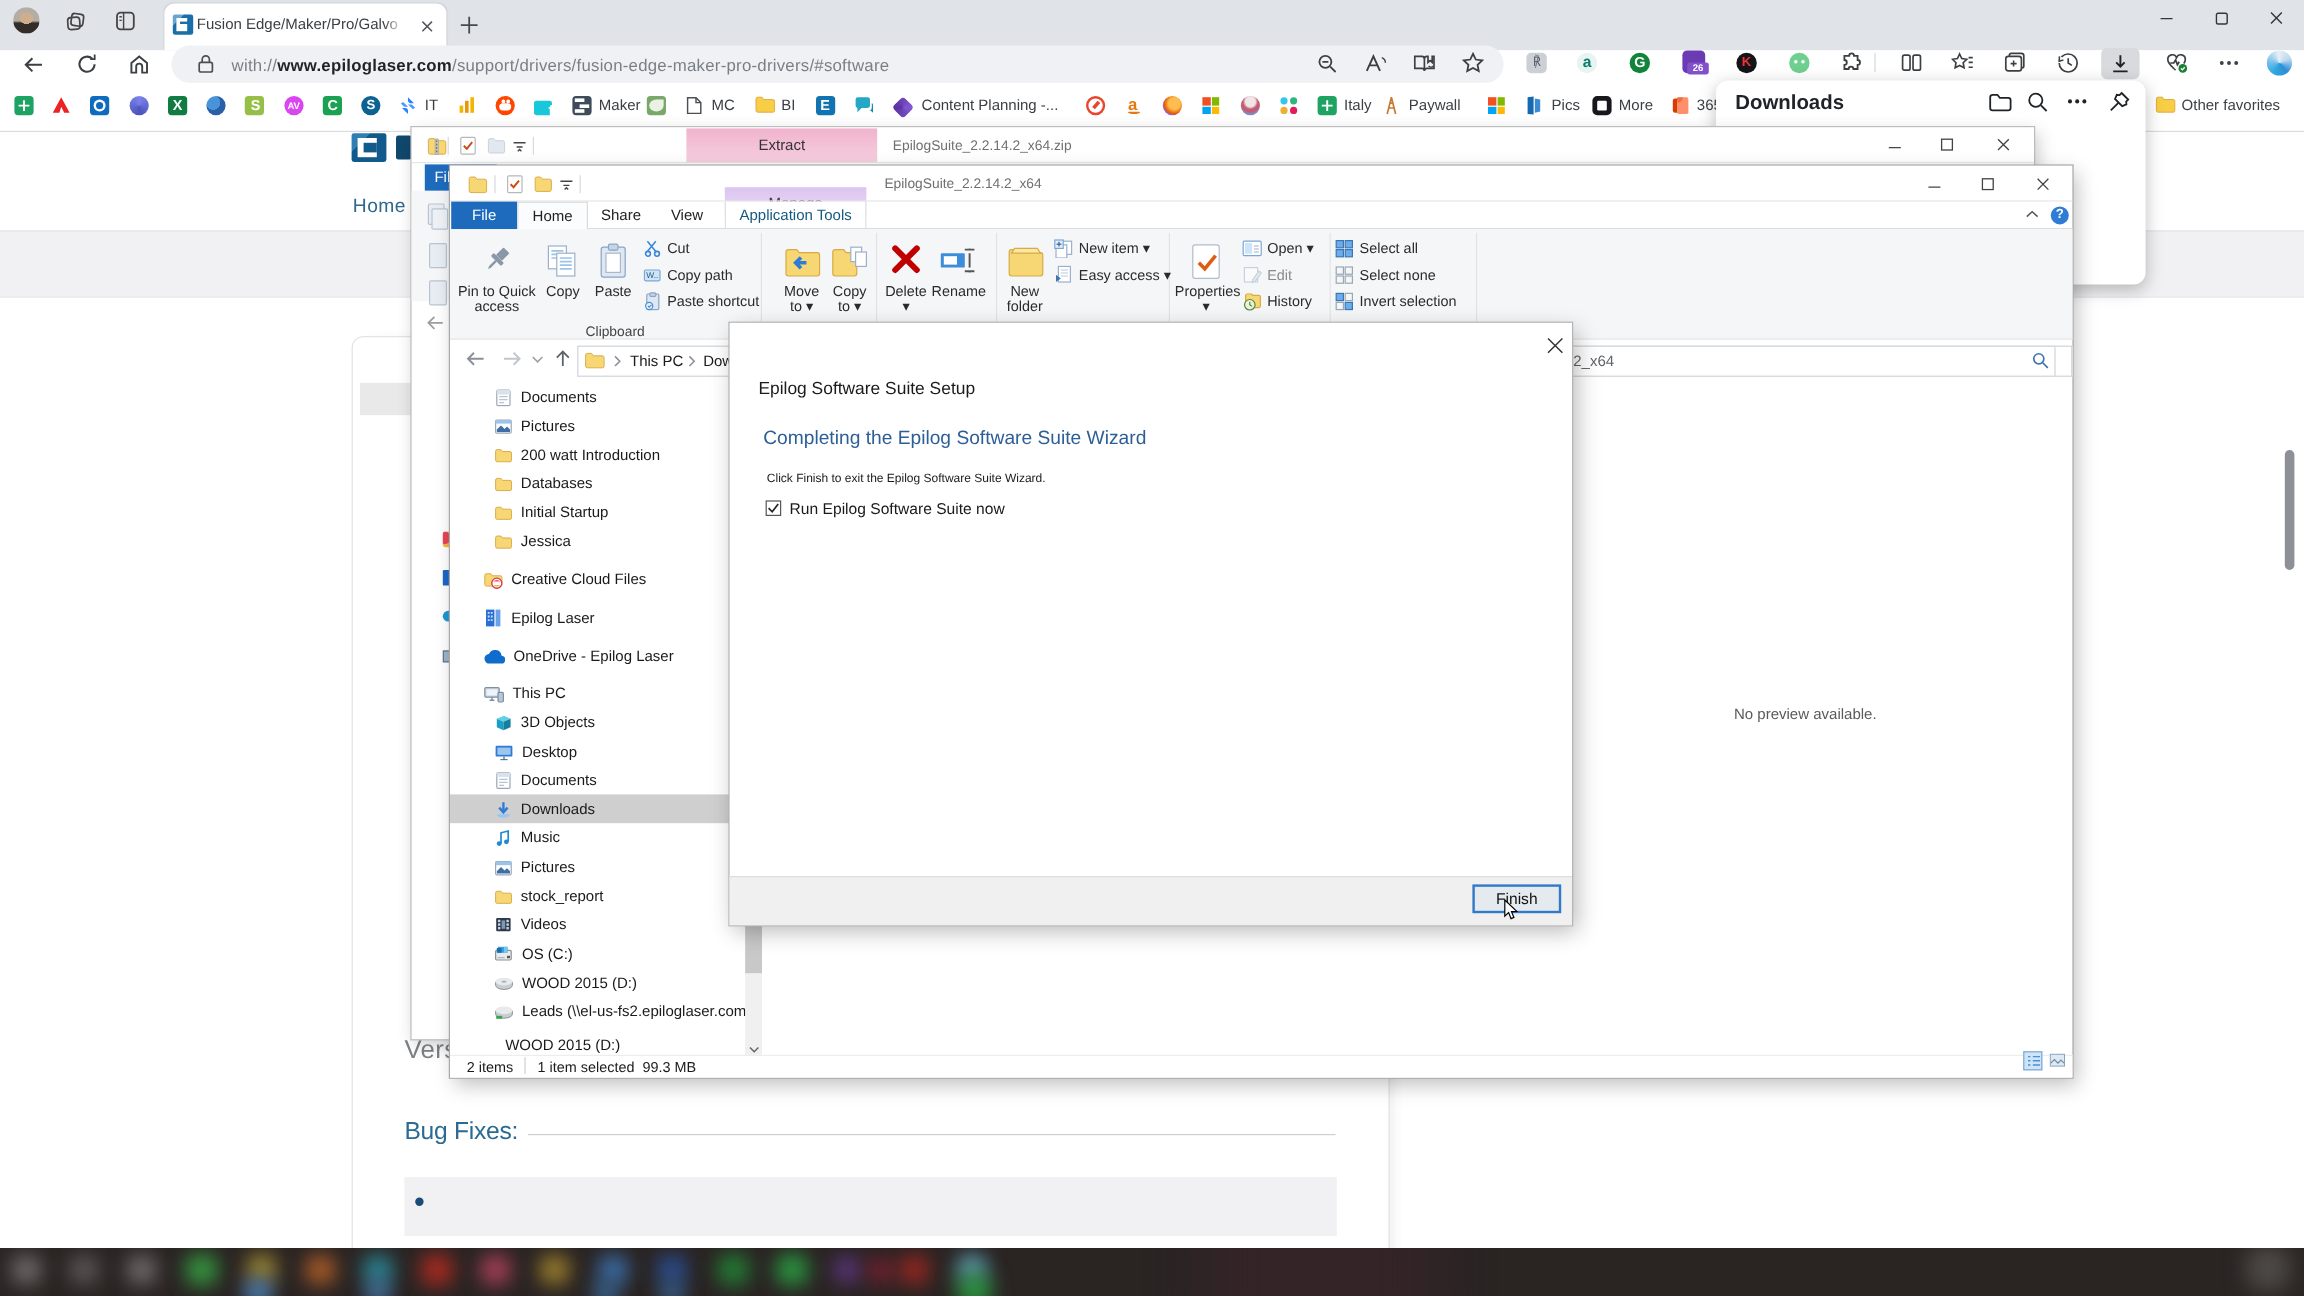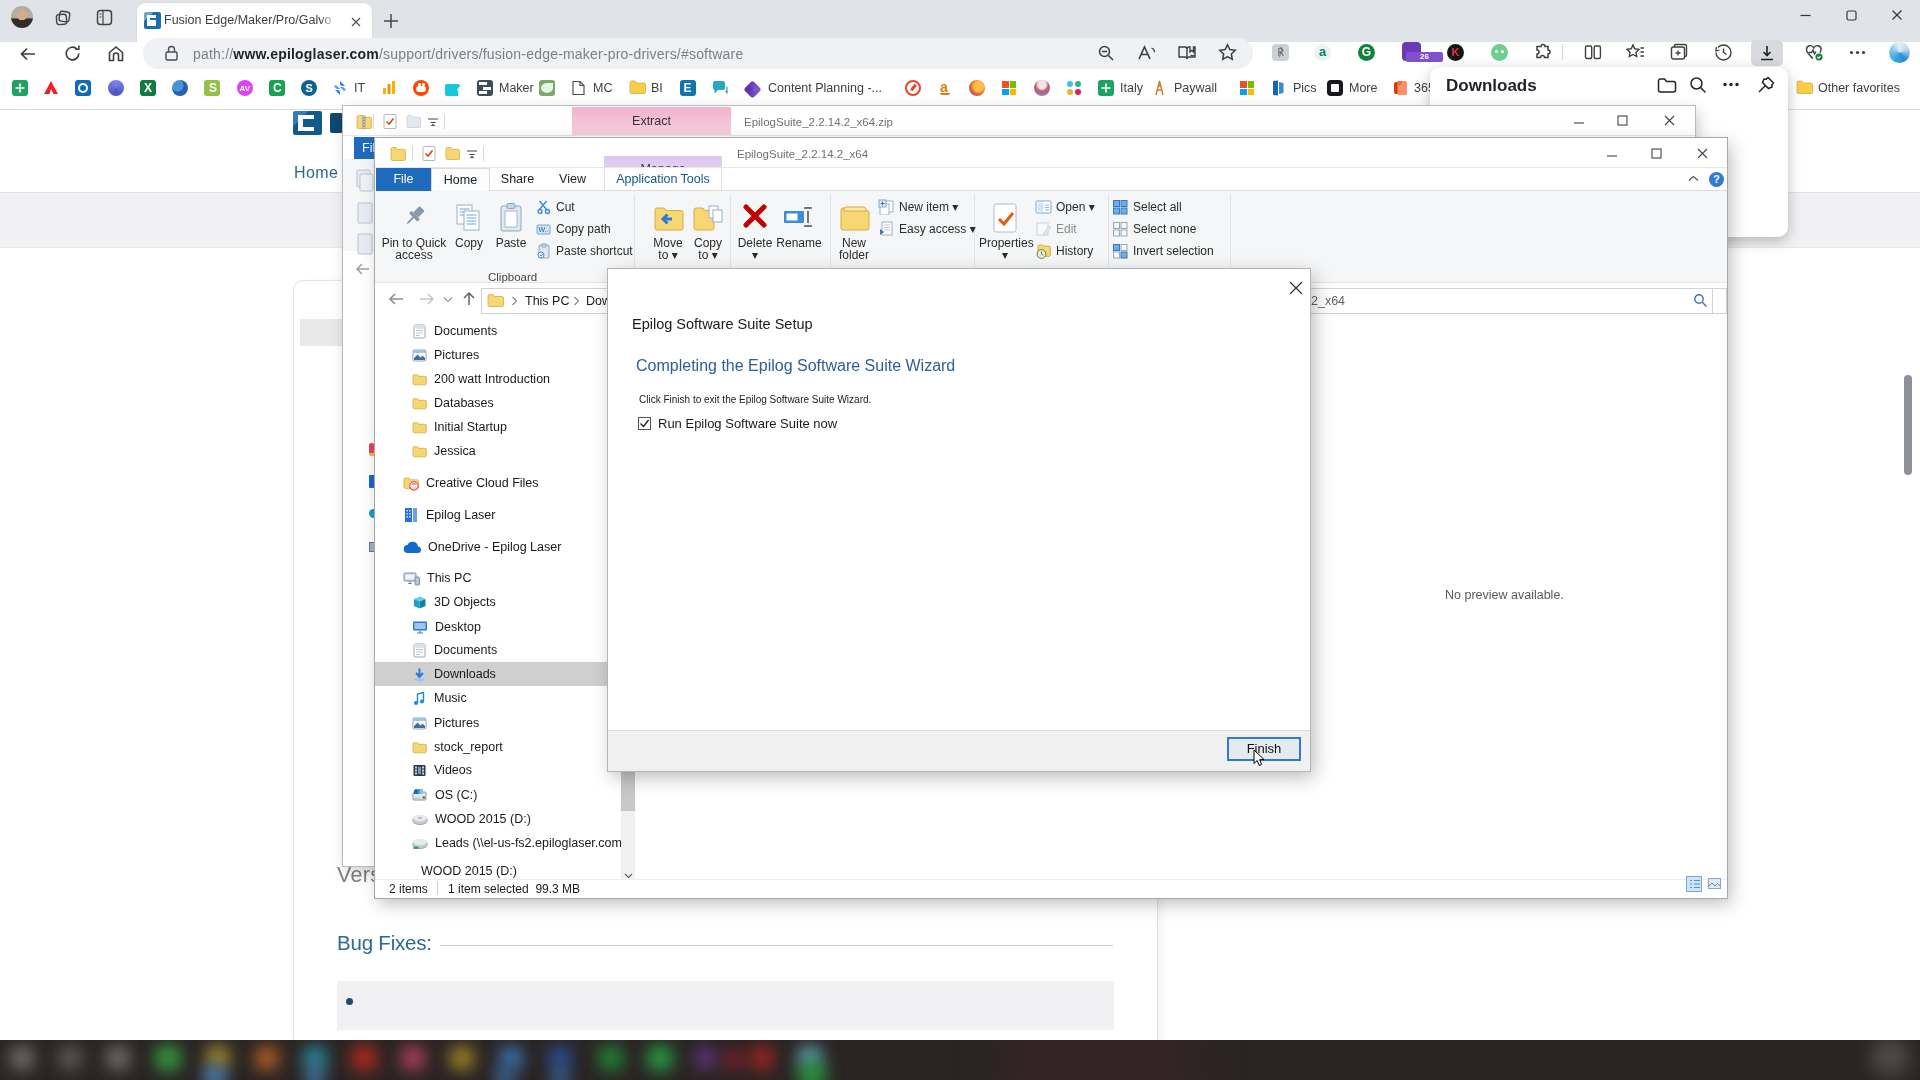--- a/index.html
+++ b/index.html
@@ -94,21 +94,21 @@
       <path d="M15.9 1.5 V5.2 H12.2" stroke-width="1.5"></path>
     </svg>
     <svg class="tbtn" style="left:106px;top:44px" width="20" height="20" viewBox="0 0 20 20" fill="none" stroke="#3c4043" stroke-width="1.6">
       <path d="M3.5 8.5 L10 3 L16.5 8.5 V16.5 H12.5 V11.5 a2.5 2.5 0 0 0 -5 0 V16.5 H3.5 Z"></path>
     </svg>
     <div class="pill"></div>
     <svg class="tbtn" style="left:164px;top:45px" width="15" height="17" viewBox="0 0 15 17" fill="none" stroke="#4a4e55" stroke-width="1.4">
       <rect x="2" y="7" width="11" height="8" rx="1.5"></rect>
       <path d="M4.5 7 V4.5 a3 3 0 0 1 6 0 V7"></path>
     </svg>
-    <div class="url"><span>path://</span><b>www.epiloglaser.com</b><span>/support/drivers/fusion-edge-maker-pro-drivers/#software</span></div>
+    <div class="url"><span>with://</span><b>www.epiloglaser.com</b><span>/support/drivers/fusion-edge-maker-pro-drivers/#software</span></div>
 
     <svg class="tbtn" style="left:1097px;top:44px" width="18" height="18" viewBox="0 0 18 18" fill="none" stroke="#3c4043" stroke-width="1.5">
       <circle cx="7.5" cy="7.5" r="5"></circle>
       <path d="M11.5 11.5 L16 16 M5 7.5 H10"></path>
     </svg>
     <svg class="tbtn" style="left:1137px;top:44px" width="19" height="18" viewBox="0 0 19 18" fill="none" stroke="#3c4043" stroke-width="1.6">
       <path d="M2 15 L7.5 3 L13 15 M4 10.5 H11"></path>
       <path d="M14.5 4 a4.5 4.5 0 0 1 3 4.2" stroke-width="1.2"></path>
     </svg>
     <svg class="tbtn" style="left:1177px;top:44px" width="20" height="18" viewBox="0 0 20 18" fill="none" stroke="#3c4043" stroke-width="1.4">
@@ -117,21 +117,21 @@
       <path d="M13.5 11 a3 3 0 0 0 4 0" stroke-width="1.1"></path>
     </svg>
     <svg class="tbtn" style="left:1218px;top:43px" width="19" height="19" viewBox="0 0 19 19" fill="none" stroke="#3c4043" stroke-width="1.5">
       <path d="M9.5 1.8 L11.8 6.6 L17.2 7.3 L13.3 11 L14.3 16.3 L9.5 13.7 L4.7 16.3 L5.7 11 L1.8 7.3 L7.2 6.6 Z"></path>
     </svg>
 
     <div class="tbtn" style="left:1272px;top:44px;width:17px;height:17px;border-radius:4px;background:#ccd0d6;color:#5b5f66;font-size:11px;text-align:center;line-height:17px;">℟</div>
     <div class="tbtn" style="left:1314px;top:44px;width:17px;height:17px;border-radius:50%;background:#e8f4f2;color:#0b7d6e;font-size:13px;font-weight:bold;text-align:center;line-height:16px;">a</div>
     <div class="tbtn" style="left:1358px;top:44px;width:17px;height:17px;border-radius:50%;background:#12833b;color:#fff;font-size:12px;font-weight:bold;text-align:center;line-height:17px;">G</div>
     <div class="tbtn" style="left:1402px;top:42px;width:19px;height:19px;background:#6b3bb4;border-radius:4px;"></div>
-    <div class="tbtn" style="left:1406px;top:52px;width:37px;height:10px;background:#8350cc;border-radius:2px;color:#fff;font-size:8px;font-weight:bold;text-align:center;line-height:10px;">26</div>
+    <div class="tbtn" style="left:1406px;top:52px;width:18px;height:10px;background:#8350cc;border-radius:2px;color:#fff;font-size:8px;font-weight:bold;text-align:center;line-height:10px;">26</div>
     <div class="tbtn" style="left:1447px;top:44px;width:17px;height:17px;border-radius:50%;background:#151519;color:#e33;font-size:11px;font-weight:bold;text-align:center;line-height:17px;">K</div>
     <div class="tbtn" style="left:1491px;top:44px;width:17px;height:17px;border-radius:50%;background:#6fcf8f;">
       <div style="position:absolute;left:4px;top:6px;width:3px;height:3px;border-radius:50%;background:#fff"></div>
       <div style="position:absolute;left:10px;top:6px;width:3px;height:3px;border-radius:50%;background:#fff"></div>
     </div>
     <svg class="tbtn" style="left:1534px;top:43px" width="19" height="19" viewBox="0 0 19 19" fill="none" stroke="#3c4043" stroke-width="1.5">
       <path d="M7 3.5 a2 2 0 0 1 4 0 h3 v3.5 a2 2 0 0 1 0 4 v3.5 h-3.5 a2 2 0 0 0 -4 0 H3 v-3.5 a2 2 0 0 0 0 -4 V3.5 Z"></path>
     </svg>
     <div class="tbtn" style="left:1562px;top:44px;width:1px;height:16px;background:#d4d7db;"></div>
     <svg class="tbtn" style="left:1584px;top:44px" width="18" height="17" viewBox="0 0 18 17" fill="none" stroke="#3c4043" stroke-width="1.4">

